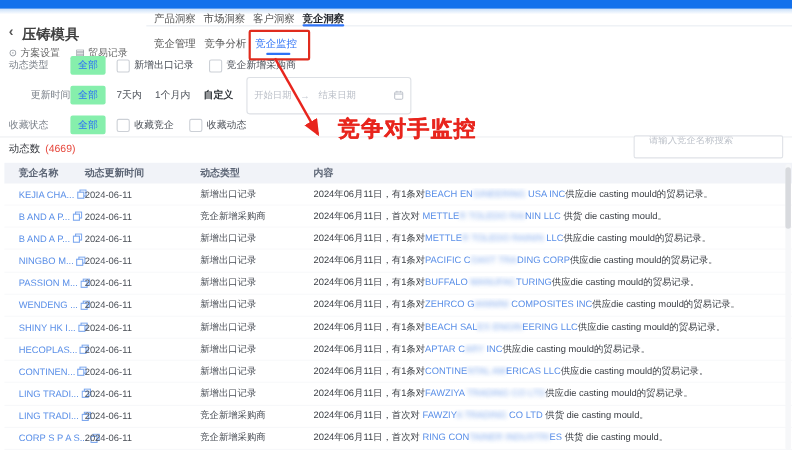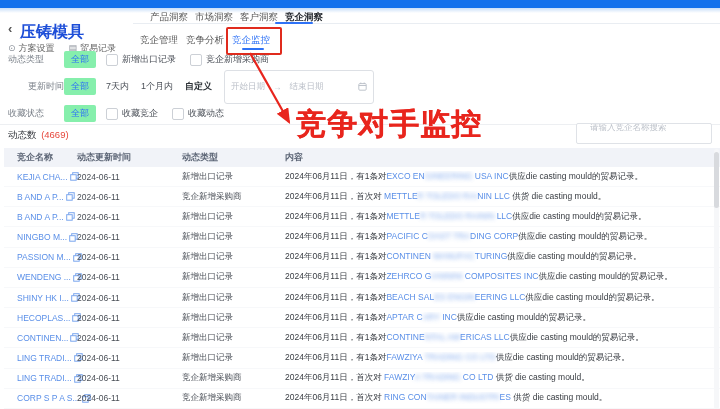--- a/index.html
+++ b/index.html
@@ -1,27 +1,27 @@
 <!DOCTYPE html>
 <html><head>
 <meta charset="utf-8">
 <style>
   html,body{margin:0;padding:0;background:#fff;}
   .screen{position:relative;width:720px;height:409px;overflow:hidden;background:#fff;
     font-family:"Liberation Sans","DejaVu Sans",sans-serif;color:#333;}
   .topbar{position:absolute;left:0;top:0;width:720px;height:8px;background:#1371ec;}
   .topfade{position:absolute;left:0;top:8px;width:720px;height:5px;background:linear-gradient(#c9dff9,#ffffff);}
   .back{position:absolute;left:8px;top:21px;font-size:13px;color:#555;font-weight:bold;cursor:pointer;}
-  .title{position:absolute;left:20px;top:22px;font-size:16px;font-weight:bold;color:#1d4ed8;}
+  .title{position:absolute;left:20px;top:22px;font-size:13px;font-weight:bold;color:#404040;}
   .hdr-actions{position:absolute;left:8px;top:42px;display:flex;gap:14px;font-size:9px;color:#666;}
   .act{display:flex;align-items:center;gap:3px;cursor:pointer;}
   .ico{font-size:9px;color:#8a9099;line-height:1;}
   
   .nav-line{position:absolute;left:133px;top:23px;width:587px;height:1px;background:#e9edf2;}
-  .tabs{position:absolute;left:150px;top:11px;display:flex;gap:7px;font-size:9.5px;color:#555;}
+  .tabs{position:absolute;left:140px;top:11px;display:flex;gap:7px;font-size:9.5px;color:#555;}
   .tab{cursor:pointer;}
   .tab.active{color:#1f2329;font-weight:bold;}
   .tab-underline{position:absolute;left:275px;top:22px;width:38px;height:2px;background:#2e72f6;border-radius:1px;}
   .subtabs{position:absolute;left:140px;top:34px;display:flex;gap:8px;font-size:9.5px;color:#555;}
   .stab{cursor:pointer;}
   .stab.active{color:#2e72f6;}
   .stab-underline{position:absolute;left:242px;top:48px;width:22px;height:2px;background:#2e72f6;border-radius:1px;}
   .red-box{position:absolute;left:226px;top:27px;width:52px;height:24px;border:2px solid #e02b1d;border-radius:2px;}
   
   .frow{position:absolute;left:0;display:flex;align-items:center;height:17px;}
@@ -36,21 +36,21 @@
   .ph{font-size:8.5px;color:#b9bec7;}
   .sep{font-size:8.5px;color:#c5cad2;}
   .cal{margin-left:auto;display:inline-flex;}
   .divider{position:absolute;left:0;top:124px;width:720px;height:1px;background:#edeff2;}
   
   .stats{position:absolute;left:8px;top:129px;font-size:9.5px;color:#33363c;}
   .stats .red{color:#e6473c;margin-left:2px;}
   .search{position:absolute;left:576px;top:123px;width:136px;height:21px;border:1px solid #dfe2e7;border-radius:2px;
     font-size:8.5px;color:#333;padding:0 6px 13px 13px;outline:none;box-sizing:border-box;font-family:inherit;}
   .search::placeholder{color:#bcc1c9;}
-  .annot{position:absolute;left:296px;top:104px;font-size:30px;font-weight:900;color:#e8251d;letter-spacing:1px;
+  .annot{position:absolute;left:307px;top:104px;font-size:20px;font-weight:900;color:#e8251d;letter-spacing:1px;
     text-shadow:0.6px 0 0 #e8251d;white-space:nowrap;}
   .arrow{position:absolute;left:235px;top:46px;width:70px;height:90px;overflow:visible;}
   
   .table{position:absolute;left:4px;top:148px;width:720px;}
   .thead{display:flex;align-items:center;height:19px;background:#f1f3f8;font-size:9px;font-weight:bold;color:#5c6575;}
   .trow{display:flex;align-items:center;height:20.17px;border-bottom:1px solid #f7f8fa;box-sizing:border-box;background:#fff;}
   .c1{width:73px;box-sizing:border-box;padding-left:13px;flex-shrink:0;display:flex;align-items:center;white-space:nowrap;}
   .c2{width:105px;flex-shrink:0;}
   .c3{width:103px;flex-shrink:0;}
   .c4{flex:1;white-space:nowrap;overflow:hidden;padding-right:12px;}
@@ -181,21 +181,21 @@
       <a class="cname">KEJIA CHA...</a>
       <span class="copy">
         <svg width="9" height="9" viewBox="0 0 9 9">
                 <rect x="2.7" y="0.7" width="5.5" height="5.5" fill="none" stroke="#7aa6ee" stroke-width="1"></rect>
                 <rect x="0.7" y="2.7" width="5.5" height="5.5" fill="#ffffff" stroke="#7aa6ee" stroke-width="1"></rect>
               </svg>
       </span>
     </span>
     <span class="c2 cell-date">2024-06-11</span>
     <span class="c3 cell-type">新增出口记录</span>
-    <span class="c4 cell-content"><span class="t">2024年06月11日，有1条对</span><a class="lnk">EXCO EN</a><span class="lnk blurred">GINEERING</span><a class="lnk"> USA INC</a><span class="t">供应die casting mould的贸易记录。</span></span>
+    <span class="c4 cell-content"><span class="t">2024年06月11日，有1条对</span><a class="lnk">BEACH EN</a><span class="lnk blurred">GINEERING</span><a class="lnk"> USA INC</a><span class="t">供应die casting mould的贸易记录。</span></span>
   </div>
 
   <div class="trow">
     <span class="c1">
       <a class="cname">B AND A P...</a>
       <span class="copy">
         <svg width="9" height="9" viewBox="0 0 9 9">
                 <rect x="2.7" y="0.7" width="5.5" height="5.5" fill="none" stroke="#7aa6ee" stroke-width="1"></rect>
                 <rect x="0.7" y="2.7" width="5.5" height="5.5" fill="#ffffff" stroke="#7aa6ee" stroke-width="1"></rect>
               </svg>
@@ -241,21 +241,21 @@
       <a class="cname">PASSION M...</a>
       <span class="copy">
         <svg width="9" height="9" viewBox="0 0 9 9">
                 <rect x="2.7" y="0.7" width="5.5" height="5.5" fill="none" stroke="#7aa6ee" stroke-width="1"></rect>
                 <rect x="0.7" y="2.7" width="5.5" height="5.5" fill="#ffffff" stroke="#7aa6ee" stroke-width="1"></rect>
               </svg>
       </span>
     </span>
     <span class="c2 cell-date">2024-06-11</span>
     <span class="c3 cell-type">新增出口记录</span>
-    <span class="c4 cell-content"><span class="t">2024年06月11日，有1条对</span><a class="lnk">CONTINEN</a><span class="lnk blurred"> MANUFAC</span><a class="lnk">TURING</a><span class="t">供应die casting mould的贸易记录。</span></span>
+    <span class="c4 cell-content"><span class="t">2024年06月11日，有1条对</span><a class="lnk">BUFFALO</a><span class="lnk blurred"> MANUFAC</span><a class="lnk">TURING</a><span class="t">供应die casting mould的贸易记录。</span></span>
   </div>
 
   <div class="trow">
     <span class="c1">
       <a class="cname">WENDENG ...</a>
       <span class="copy">
         <svg width="9" height="9" viewBox="0 0 9 9">
                 <rect x="2.7" y="0.7" width="5.5" height="5.5" fill="none" stroke="#7aa6ee" stroke-width="1"></rect>
                 <rect x="0.7" y="2.7" width="5.5" height="5.5" fill="#ffffff" stroke="#7aa6ee" stroke-width="1"></rect>
               </svg>

